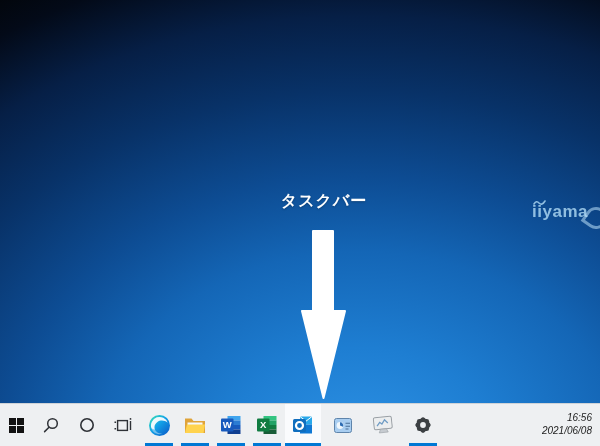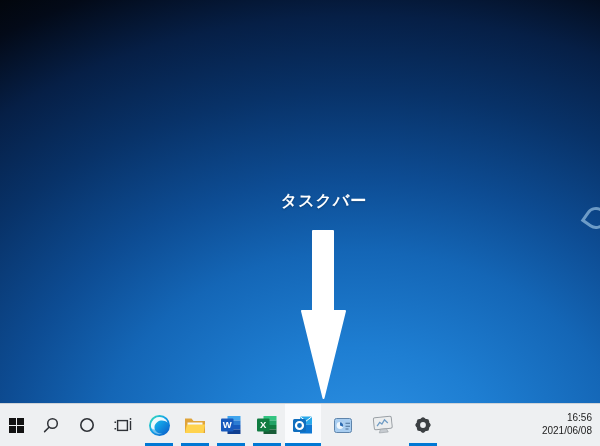--- a/index.html
+++ b/index.html
@@ -48,34 +48,40 @@
     content:"";position:absolute;left:4px;right:4px;bottom:0;height:3px;
     background:#0078d4;
   }
   .tb-btn.active{background:#fafbfd;}
   .tb-btn.active::after{left:0;right:0;}
   .icon{display:flex;align-items:center;justify-content:center;}
   .icon.tilt{transform:rotate(-6deg);}
   .clock{
     margin-left:auto;display:flex;flex-direction:column;justify-content:center;
     align-items:flex-end;padding:0 8px 2px 10px;color:#1c1c1c;
-    font-size:10px;line-height:13px;white-space:nowrap;
+    font-size:10px;line-height:13px;white-space:nowrap;font-style:italic;
   }
 </style>
 </head>
 <body>
 
 <div class="desktop">
 
   <div class="annotation-label">タスクバー</div>
 
   <svg class="annotation-arrow" width="45" height="170" viewBox="0 0 45 170">
     <polygon points="12,1 32,1 32,81 44,81 22.5,168 1,81 12,81" fill="#ffffff" stroke="#ffffff" stroke-width="2" stroke-linejoin="round"></polygon>
   </svg>
 
+  <div class="watermark">
+    <svg class="ii-curve" width="13" height="6" viewBox="0 0 13 6">
+      <path d="M1,5 Q3.5,1 6,4 Q9,7 12,2" fill="none" stroke="rgba(173,216,243,.82)" stroke-width="1.6" stroke-linecap="round"></path>
+    </svg>
+    <span>iiyama</span>
+  </div>
   <div class="watermark-swoosh"></div>
 
   <div class="taskbar">
 
     <div class="tb-btn w-start">
       <span class="icon">
         <svg width="15" height="15" viewBox="0 0 15 15">
           <g fill="#121212">
             <rect x="0" y="0" width="7" height="7"></rect>
               <rect x="8" y="0" width="7" height="7"></rect>

